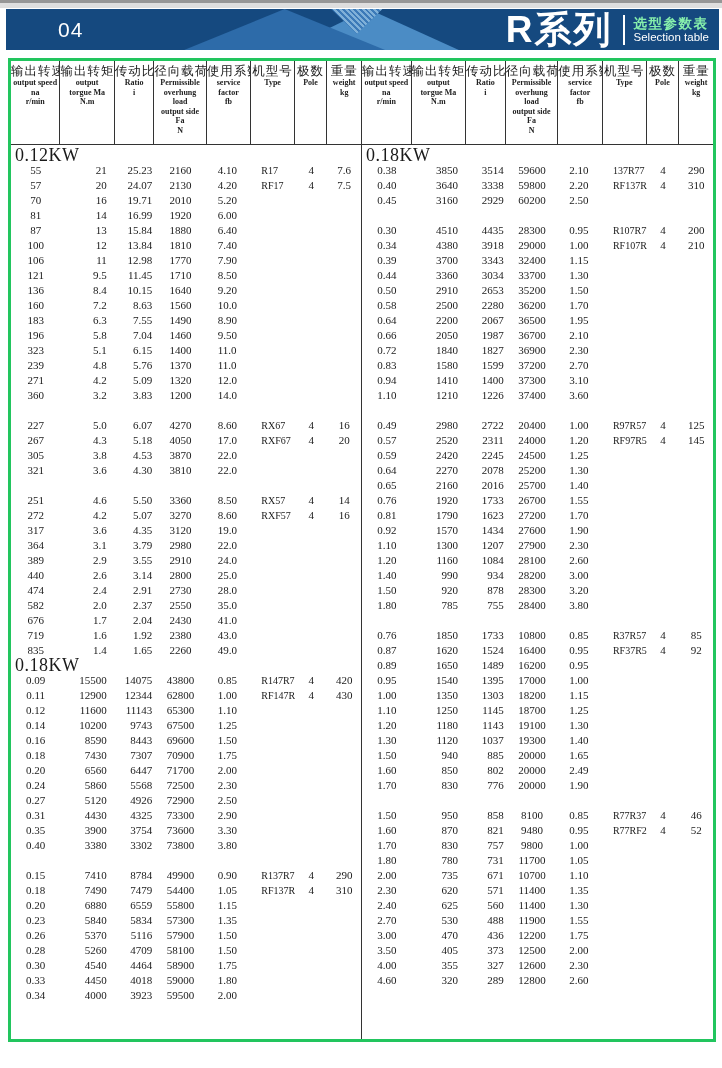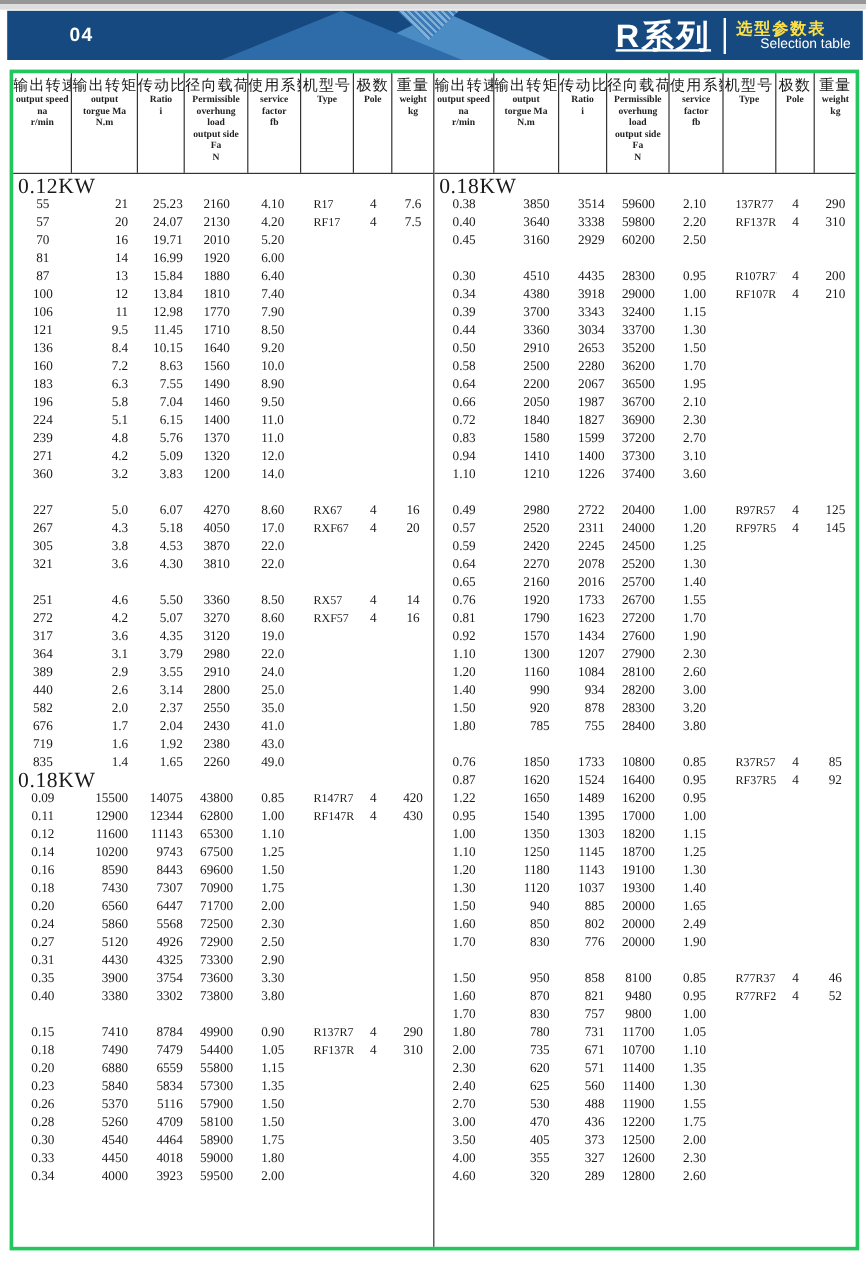--- a/index.html
+++ b/index.html
@@ -9,35 +9,35 @@
     font-family:"Liberation Serif", serif; color:#1a1a1a; overflow:hidden;
   }
   
   .topstrip { height:8px; width:100%;
     background:linear-gradient(#969696 0 40%, #dedede 40% 100%); }
   
   .banner { position:relative; margin:1px 3px 0 6px; height:41px;
     background:#15497f; overflow:hidden;
     font-family:"Liberation Sans", sans-serif; }
   .page-num { position:absolute; left:52px; top:0; line-height:41px;
-    color:#fff; font-size:16px; font-weight:bold; letter-spacing:1px; }
+    color:#fff; font-size:21px; font-weight:normal; letter-spacing:1px; }
   .deco { position:absolute; left:158px; top:0; width:335px; height:41px; }
   .deco .s1 { position:absolute; inset:0; background:#2d6ba9; z-index:2;
     clip-path:polygon(6% 100%, 36% 0, 66% 100%); }
   .deco .s2 { position:absolute; inset:0; background:#4b8cc5; z-index:1;
     clip-path:polygon(36% 100%, 61% 0, 88% 100%); }
   .deco .s3 { position:absolute; left:48%; top:0; width:64px; height:26px; z-index:3;
     background:repeating-linear-gradient(45deg,#7fb0d8 0 2px,#3c7ab8 2px 4px);
     clip-path:polygon(10% 0, 90% 0, 50% 95%); }
   .banner-right { position:absolute; right:10px; top:0; height:41px;
     display:flex; align-items:center; }
-  .series-title { color:#fff; font-size:27px; font-weight:bold; letter-spacing:2px;text-decoration:underline; }
+  .series-title { color:#fff; font-size:37px; font-weight:bold; letter-spacing:2px; }
   .v-divider { width:2px; height:30px; background:#fff; margin:0 9px 0 10px; }
-  .subtitle-cn { color:#fde047; font-size:13.5px; font-weight:bold; letter-spacing:1.5px; line-height:15px; }
-  .subtitle-en { color:#fff; font-size:11.5px; font-weight:normal; line-height:13px;margin-left:20px; }
+  .subtitle-cn { color:#86efac; font-size:13.5px; font-weight:bold; letter-spacing:1.5px; line-height:15px; }
+  .subtitle-en { color:#fff; font-size:11.5px; font-weight:normal; line-height:13px; }
   
   .table-wrap { position:absolute; left:8px; top:58px; width:708px; height:984px;
     border:3px solid #22c55e; display:flex; background:#fff; }
   .panel { width:50%; display:flex; flex-direction:column; }
   .panel-left { border-right:1px solid #333; }
   .thead { display:flex; height:84px; border-bottom:1px solid #333; }
   .th { border-right:1px solid #333; text-align:center; overflow:hidden; padding-top:3px; }
   .th:last-child { border-right:none; }
   .th .cn { font-size:12.5px; letter-spacing:1px; line-height:14px; white-space:nowrap; }
   .th .en { font-size:8px; line-height:9.5px; color:#222; white-space:nowrap;font-weight:bold; }
@@ -247,21 +247,21 @@
             <div class="cell c0">196</div>
             <div class="cell c1">5.8</div>
             <div class="cell c2">7.04</div>
             <div class="cell c3">1460</div>
             <div class="cell c4">9.50</div>
             <div class="cell c5"></div>
             <div class="cell c6"></div>
             <div class="cell c7"></div>
           </div>
           <div class="row">
-            <div class="cell c0">224</div>
+            <div class="cell c0">323</div>
             <div class="cell c1">5.1</div>
             <div class="cell c2">6.15</div>
             <div class="cell c3">1400</div>
             <div class="cell c4">11.0</div>
             <div class="cell c5"></div>
             <div class="cell c6"></div>
             <div class="cell c7"></div>
           </div>
           <div class="row">
             <div class="cell c0">239</div>
@@ -384,20 +384,30 @@
             <div class="cell c5"></div>
             <div class="cell c6"></div>
             <div class="cell c7"></div>
           </div>
           <div class="row">
             <div class="cell c0">440</div>
             <div class="cell c1">2.6</div>
             <div class="cell c2">3.14</div>
             <div class="cell c3">2800</div>
             <div class="cell c4">25.0</div>
+            <div class="cell c5"></div>
+            <div class="cell c6"></div>
+            <div class="cell c7"></div>
+          </div>
+          <div class="row">
+            <div class="cell c0">474</div>
+            <div class="cell c1">2.4</div>
+            <div class="cell c2">2.91</div>
+            <div class="cell c3">2730</div>
+            <div class="cell c4">28.0</div>
             <div class="cell c5"></div>
             <div class="cell c6"></div>
             <div class="cell c7"></div>
           </div>
           <div class="row">
             <div class="cell c0">582</div>
             <div class="cell c1">2.0</div>
             <div class="cell c2">2.37</div>
             <div class="cell c3">2550</div>
             <div class="cell c4">35.0</div>
@@ -996,21 +1006,21 @@
             <div class="cell c0">0.87</div>
             <div class="cell c1">1620</div>
             <div class="cell c2">1524</div>
             <div class="cell c3">16400</div>
             <div class="cell c4">0.95</div>
             <div class="cell c5">RF37R57</div>
             <div class="cell c6">4</div>
             <div class="cell c7">92</div>
           </div>
           <div class="row">
-            <div class="cell c0">1.22</div>
+            <div class="cell c0">0.89</div>
             <div class="cell c1">1650</div>
             <div class="cell c2">1489</div>
             <div class="cell c3">16200</div>
             <div class="cell c4">0.95</div>
             <div class="cell c5"></div>
             <div class="cell c6"></div>
             <div class="cell c7"></div>
           </div>
           <div class="row">
             <div class="cell c0">0.95</div>

